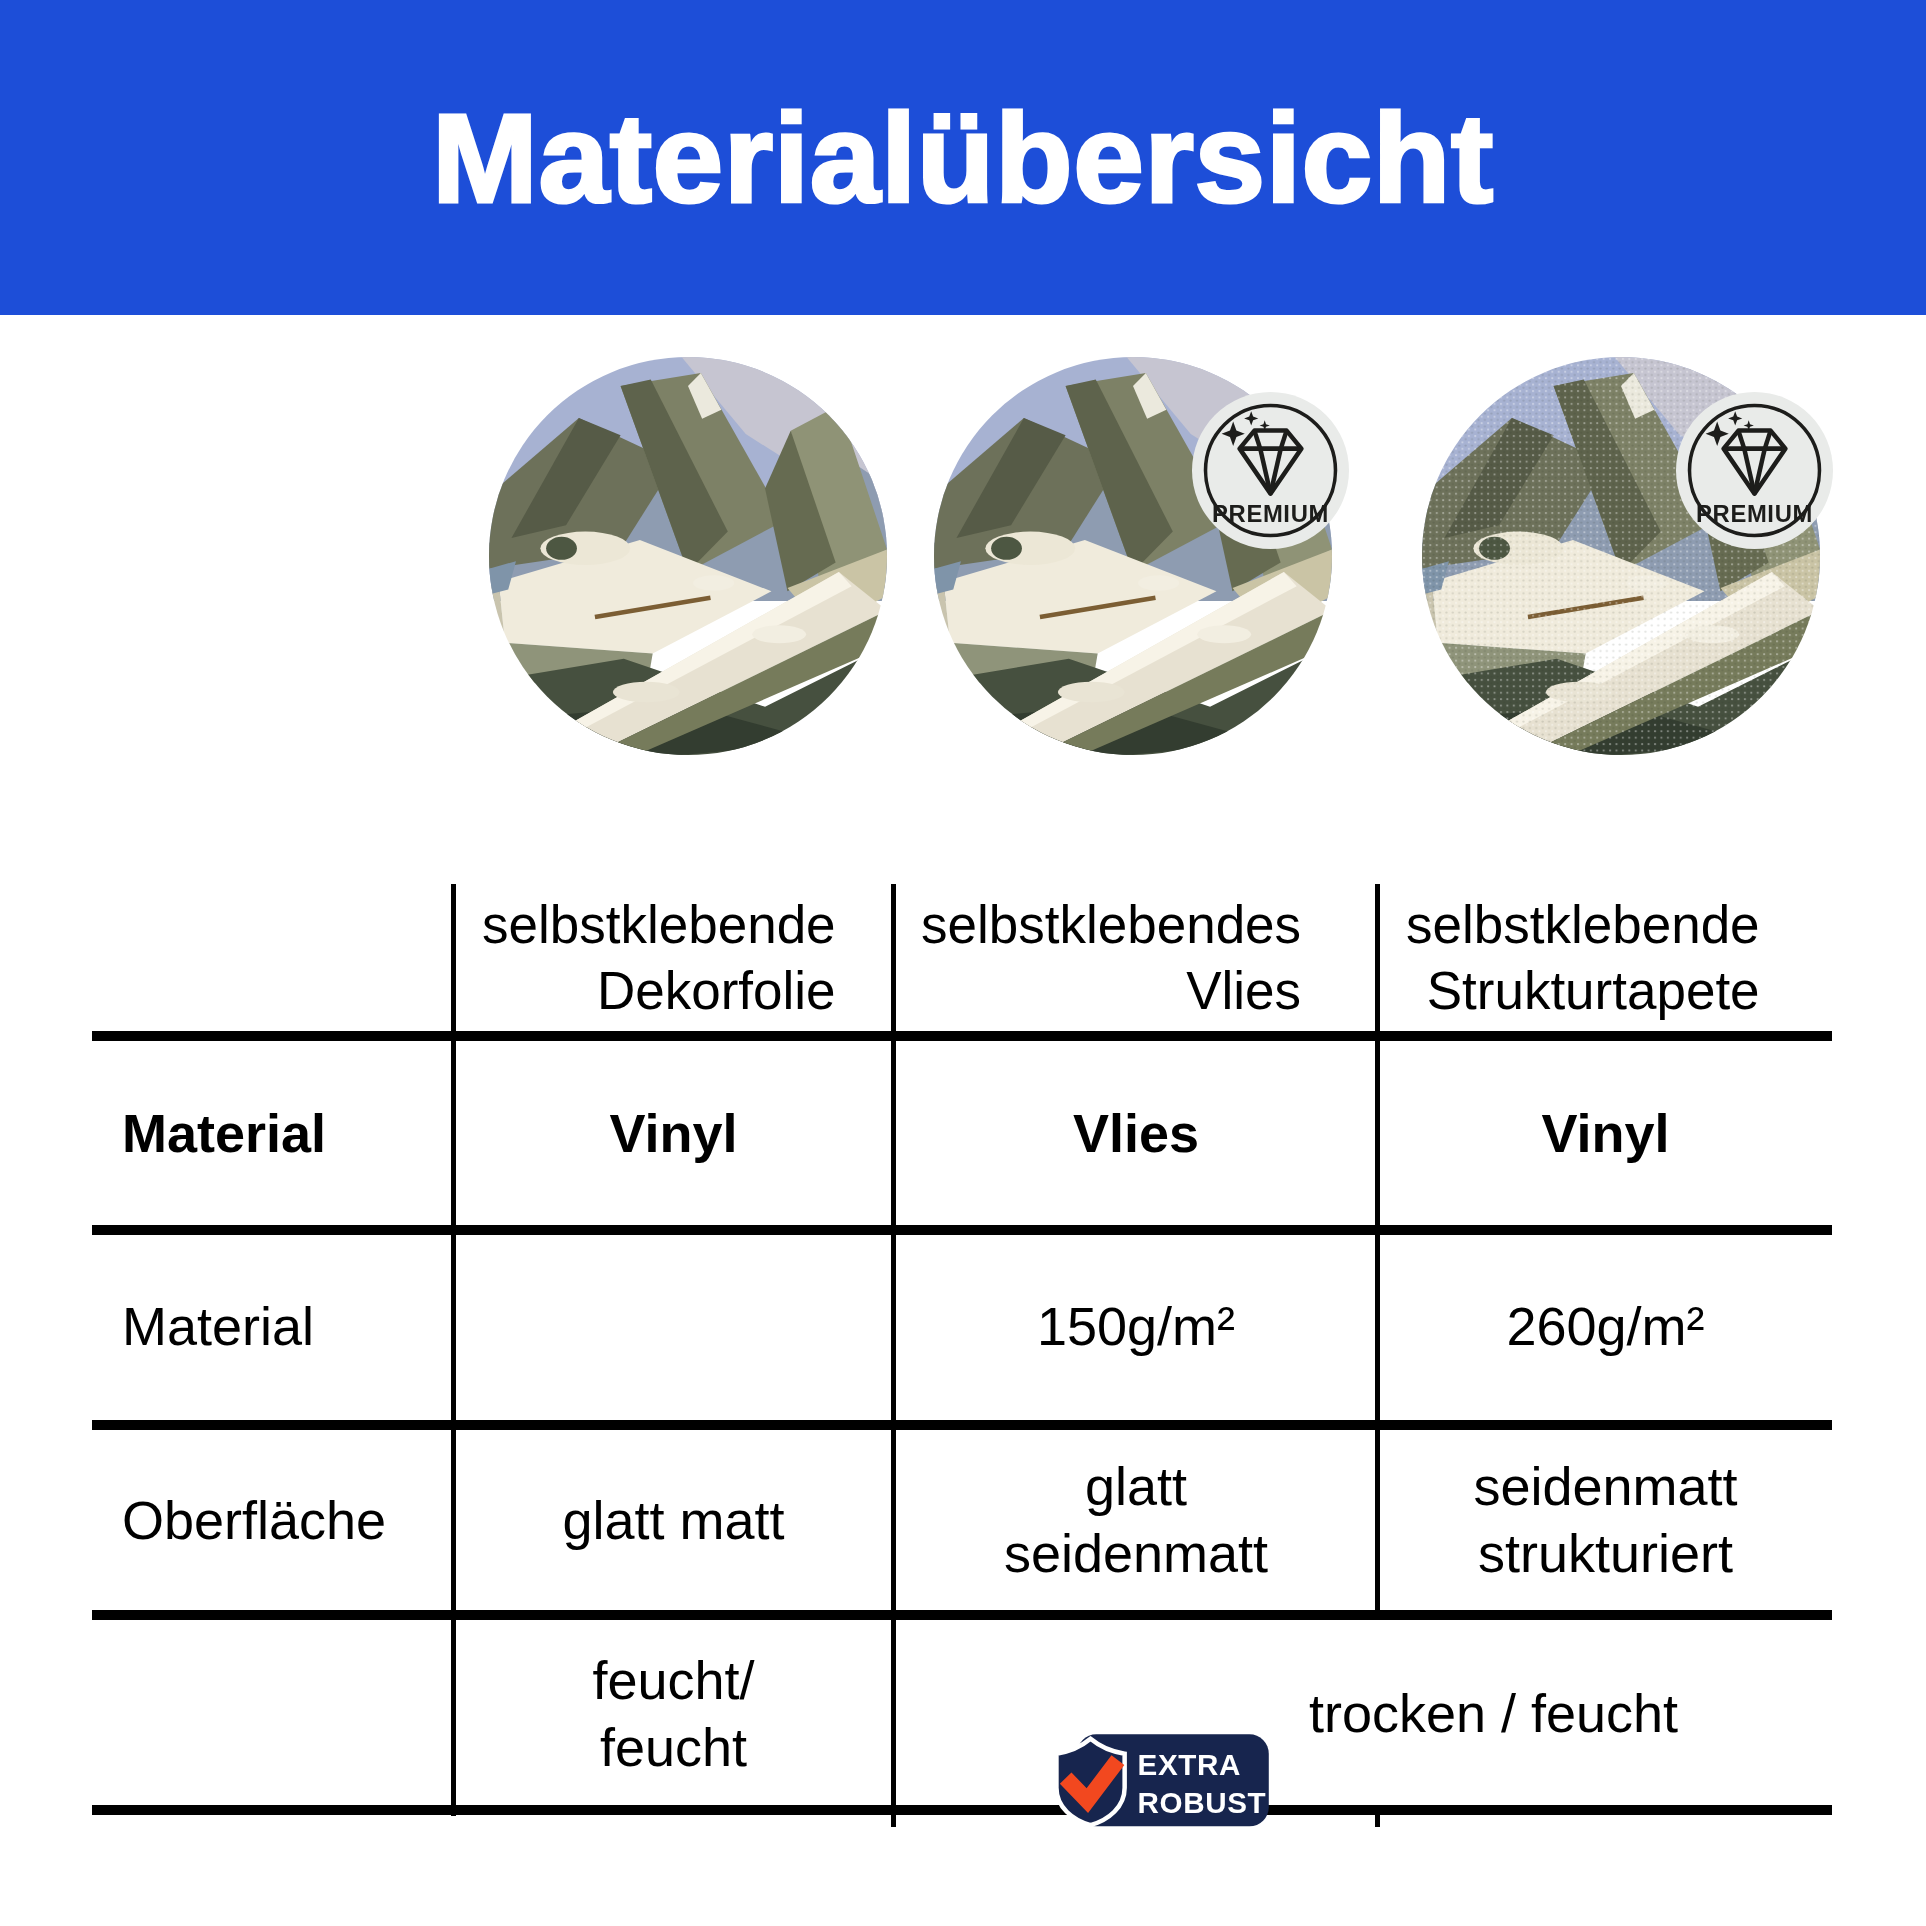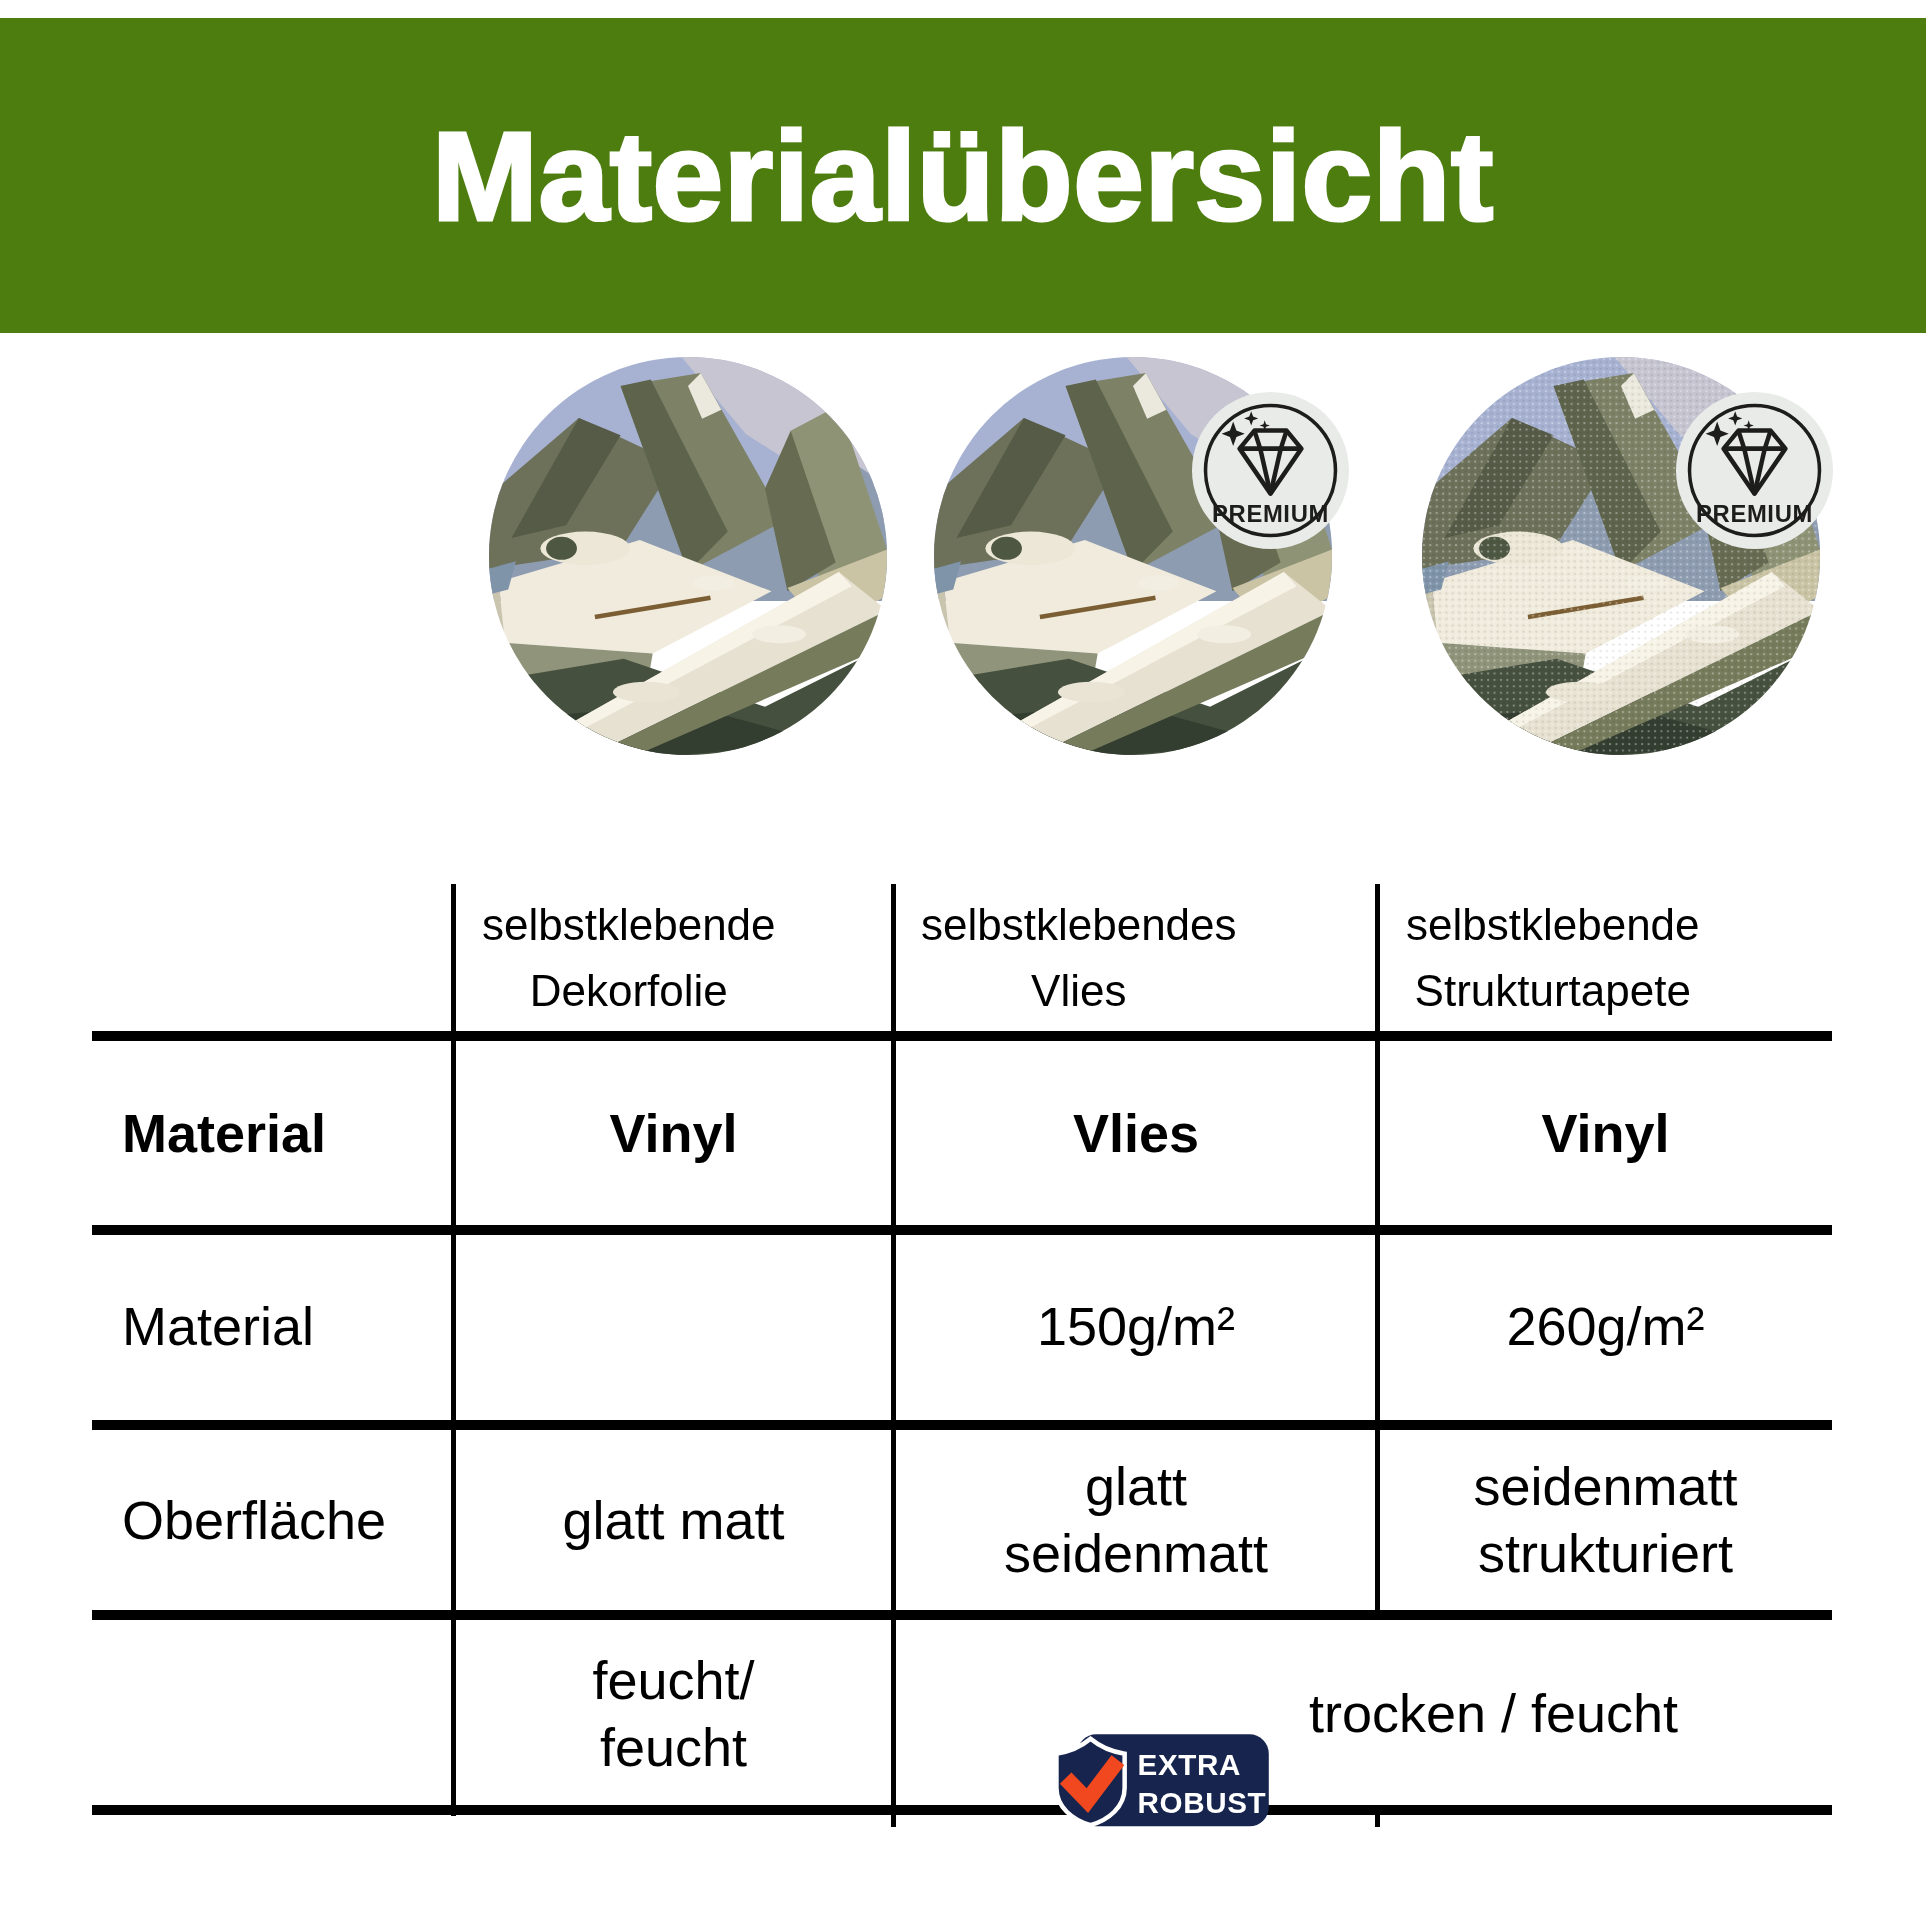--- a/index.html
+++ b/index.html
@@ -1,20 +1,20 @@
 <!DOCTYPE html>
 <html style="font-size:10.3px"><head>
 <meta charset="utf-8">
 <style>
   html,body{margin:0;padding:0;background:#ffffff;}
   .page{position:relative;width:1926px;height:1926px;background:#ffffff;overflow:hidden;
         font-family:"Liberation Sans", sans-serif;color:#000;}
 
   
-  .header{position:absolute;left:0;top:18px;width:1926px;height:315px;background:#4d7c0f;
+  .header{position:absolute;left:0;top:0;width:1926px;height:315px;background:#1d4ed8;
           display:flex;align-items:center;justify-content:center;}
   .header .title{color:#ffffff;font-size:127px;font-weight:700;letter-spacing:0.6px;
                  -webkit-text-stroke:3.2px #ffffff;white-space:nowrap;}
 
   
   .product-circle{position:absolute;top:357px;width:398px;height:398px;border-radius:50%;
                   overflow:hidden;}
   .product-circle svg{display:block;}
   #circle-1{left:489px;}
   #circle-2{left:934px;}
@@ -28,22 +28,22 @@
   
   .hline{position:absolute;left:92px;width:1740px;height:10.3px;background:#000;}
   #h1{top:1031px;} #h2{top:1225px;} #h3{top:1420px;} #h4{top:1610px;} #h5{top:1805px;}
   .vline{position:absolute;width:5.1px;background:#000;}
   #v1{left:451px;top:884px;height:932px;}
   #v2{left:891px;top:884px;height:943px;}
   #v3{left:1375px;top:884px;height:736px;}
   #v3-stub{left:1375px;top:1805px;height:22px;}
 
   
-  .colhead{position:absolute;top:892px;font-size:44px;line-height:66px;font-weight:400;
-           white-space:pre-line;text-align:center;}
+  .colhead{position:absolute;top:892px;font-size:53px;line-height:66px;font-weight:400;
+           white-space:pre-line;text-align:right;}
   #colhead-1{left:482px;}
   #colhead-2{left:921px;}
   #colhead-3{left:1406px;}
 
   .row-label{position:absolute;left:92px;width:360px;display:flex;align-items:center;
              box-sizing:border-box;padding-left:30px;font-size:54px;white-space:nowrap;}
   .cell{position:absolute;display:flex;align-items:center;justify-content:center;
         text-align:center;font-size:54px;line-height:67px;white-space:pre-line;}
   .r1{top:1041px;height:184px;font-weight:bold;} .r2{top:1235px;height:182px;}
   .r3{top:1430px;height:180px;} .r4{top:1621px;height:185px;}

